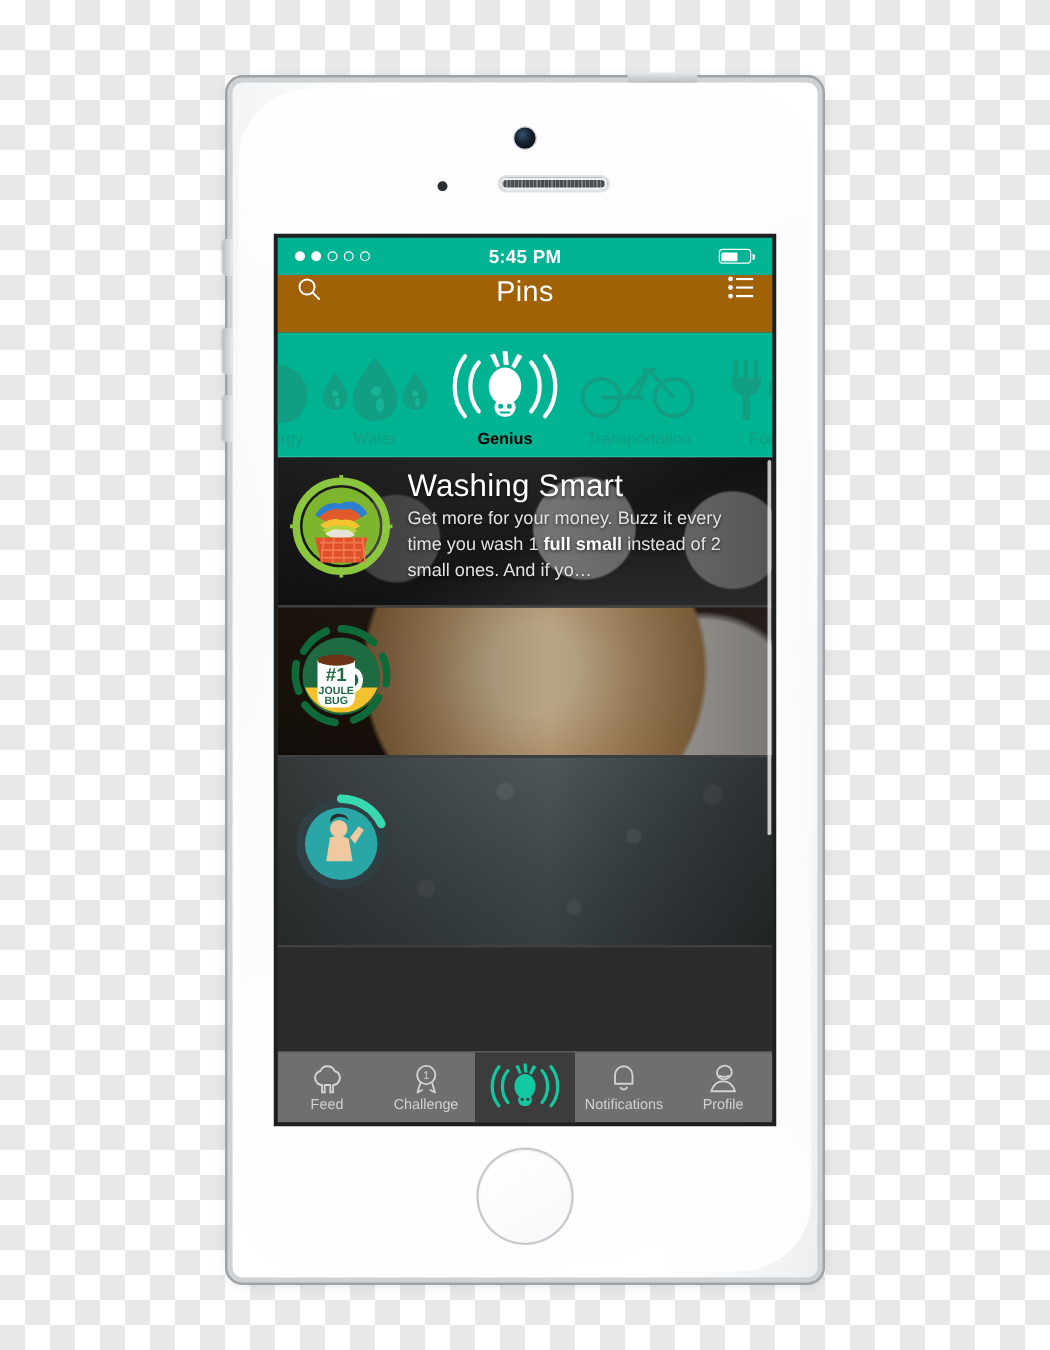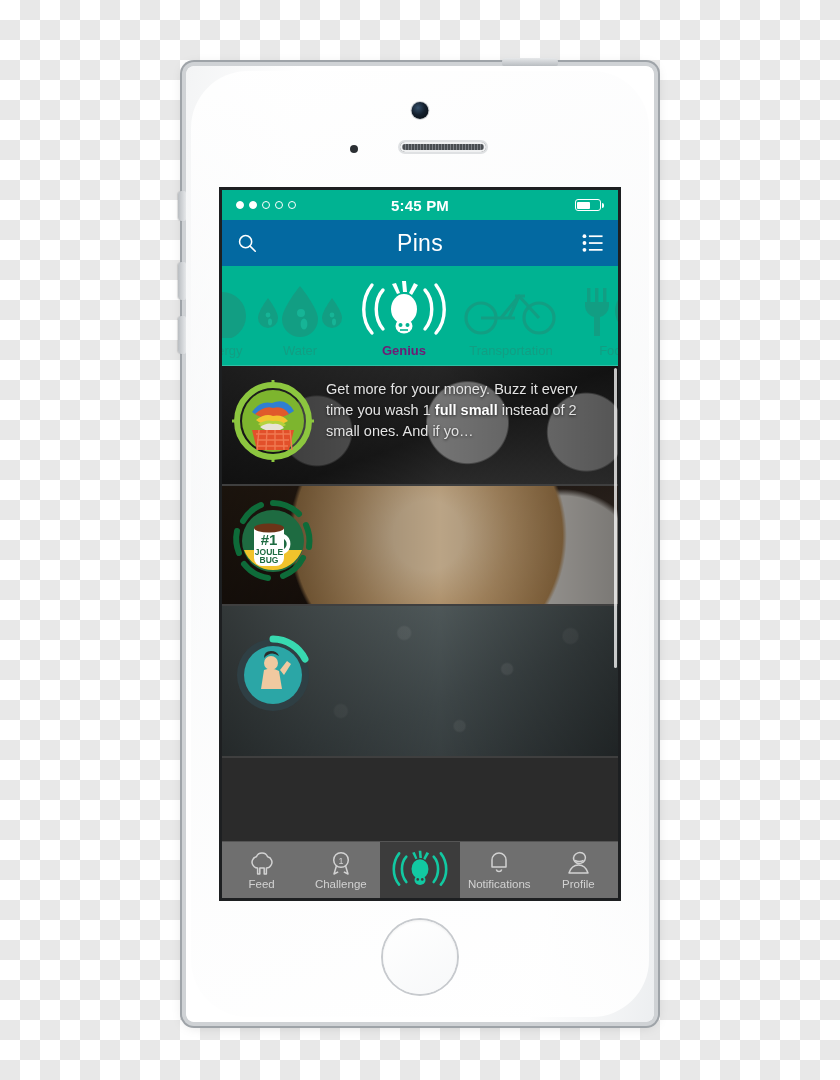--- a/index.html
+++ b/index.html
@@ -69,36 +69,36 @@
   .sig-dot{width:8px;height:8px;border-radius:50%;border:1.4px solid #fff;box-sizing:border-box;}
   .sig-dot.on{background:#fff;}
   .status-time{position:absolute;left:0;right:0;text-align:center;font-size:15px;font-weight:bold;
     letter-spacing:.2px;pointer-events:none;}
   .battery{margin-left:auto;display:flex;align-items:center;z-index:2;}
   .bat-body{width:26px;height:12px;border:1.6px solid #fff;border-radius:3px;padding:1.5px;box-sizing:border-box;}
   .bat-fill{height:100%;background:#fff;border-radius:1px;}
   .bat-tip{width:2px;height:5px;background:#fff;border-radius:0 2px 2px 0;margin-left:1.5px;}
 
   
-  .navbar{height:46px;background:#0369a1;display:flex;align-items:center;
+  .navbar{height:46px;background:#a16207;display:flex;align-items:flex-start;
     padding:0 14px;flex:0 0 auto;position:relative;}
   .nav-title{position:absolute;left:0;right:0;text-align:center;color:#ffffff;font-size:23px;
     font-weight:300;letter-spacing:.3px;pointer-events:none;}
   .icon-btn{z-index:2;display:flex;align-items:center;justify-content:center;cursor:pointer;}
   .icon-btn.right{margin-left:auto;}
 
   
   .carousel{height:100px;background:#00b392;flex:0 0 auto;display:flex;align-items:flex-end;
     overflow:hidden;position:relative;}
   .cat{flex:0 0 auto;display:flex;flex-direction:column;align-items:center;justify-content:flex-end;
     padding-bottom:8px;cursor:pointer;}
   .cat-ico{height:56px;display:flex;align-items:flex-end;justify-content:center;}
   .cat-label{font-size:13px;margin-top:5px;white-space:nowrap;}
   .cat.dim .cat-label{color:#129e83;}
-  .cat.sel .cat-label{color:#701a75;font-weight:bold;}
+  .cat.sel .cat-label{color:#000000;font-weight:bold;}
   .cat-sep{position:absolute;left:0;right:0;bottom:0;height:1px;background:rgba(255,255,255,.18);}
 
   
   .feed{flex:1 1 auto;position:relative;overflow:hidden;background:#2b2b2b;}
   .card{position:relative;height:118px;overflow:hidden;border-bottom:2px solid #3f3f3f;}
   .card-bg{position:absolute;inset:0;}
   .card-shade{position:absolute;inset:0;background:linear-gradient(90deg,rgba(0,0,0,.55),rgba(0,0,0,.18) 55%,rgba(0,0,0,.45));}
   .card-inner{position:absolute;inset:0;display:flex;align-items:flex-start;padding:8px 10px 0 8px;gap:10px;}
   .badge{flex:0 0 auto;width:86px;height:86px;position:relative;margin-top:4px;}
   .card-text{flex:1 1 auto;min-width:0;padding-top:2px;}
@@ -305,20 +305,21 @@
                 <path d="M30 49 q7 -5 13 -3 q7 -1 11 4 q-6 4 -12 3 q-7 0 -12 -4 Z" fill="#e8e3d7"></path>
               </g>
               <path d="M22 52 h42 l-5 20 h-32 Z" fill="#e2502a"></path>
               <g stroke="#f07a52" stroke-width="1.4">
                 <path d="M26 56 h34 M27 62 h32 M28 68 h30"></path>
                 <path d="M29 52 l-2 20 M37 52 l-1 20 M45 52 v20 M53 52 l1 20 M60 52 l2 20"></path>
               </g>
             </svg>
           </div>
           <div class="card-text">
+            <div class="card-title">Washing Smart</div>
             <div class="card-desc"><span>Get more for your money. Buzz it every time you wash 1 </span><b>full small</b><span> instead of 2 small ones. And if yo…</span></div>
           </div>
         </div>
       </div>
 
       <div class="card">
         <div class="card-bg bg-latte"></div>
         <div class="card-shade"></div>
         <div class="card-inner">
           <div class="badge">

